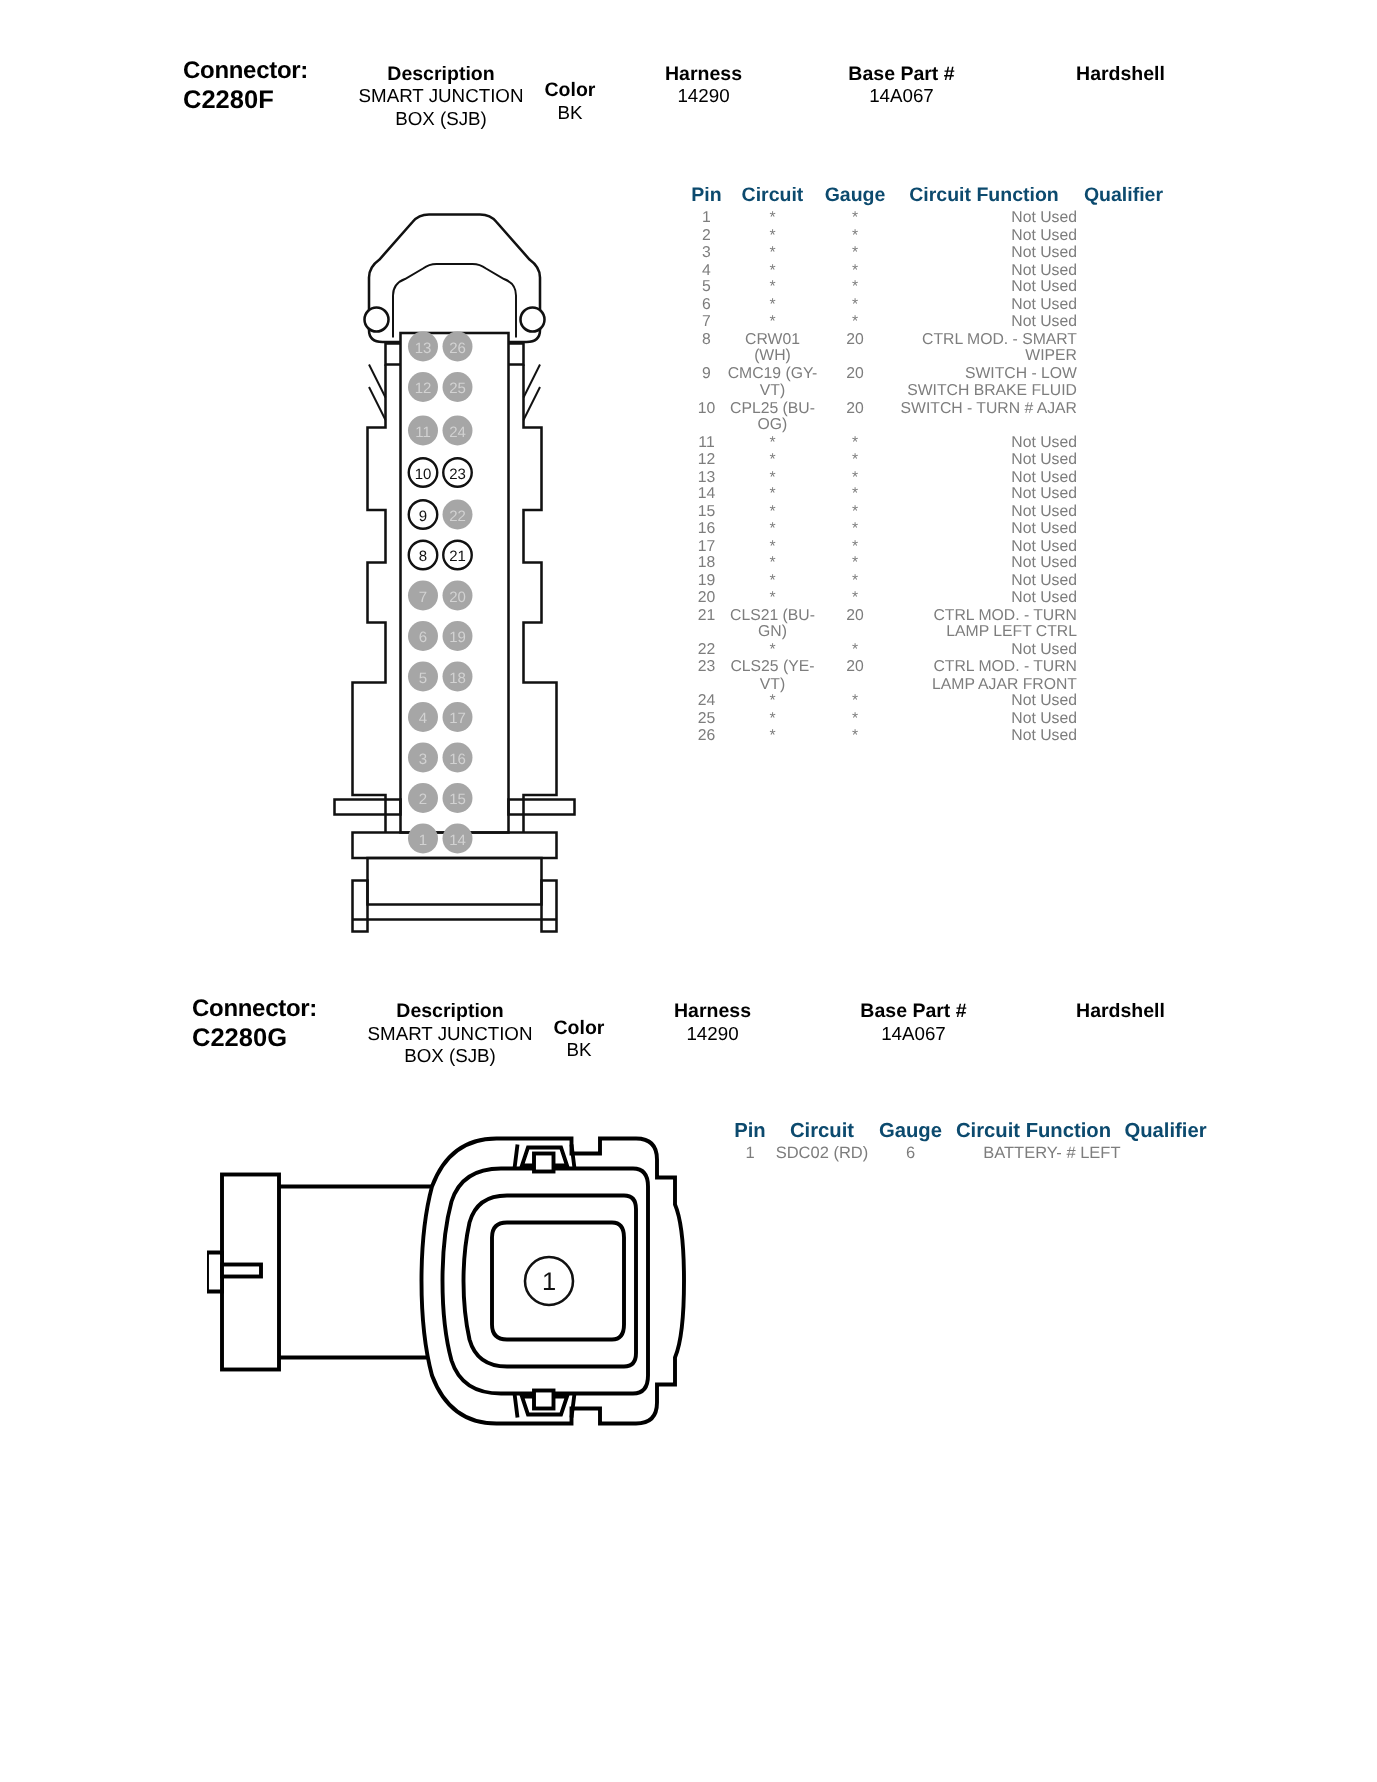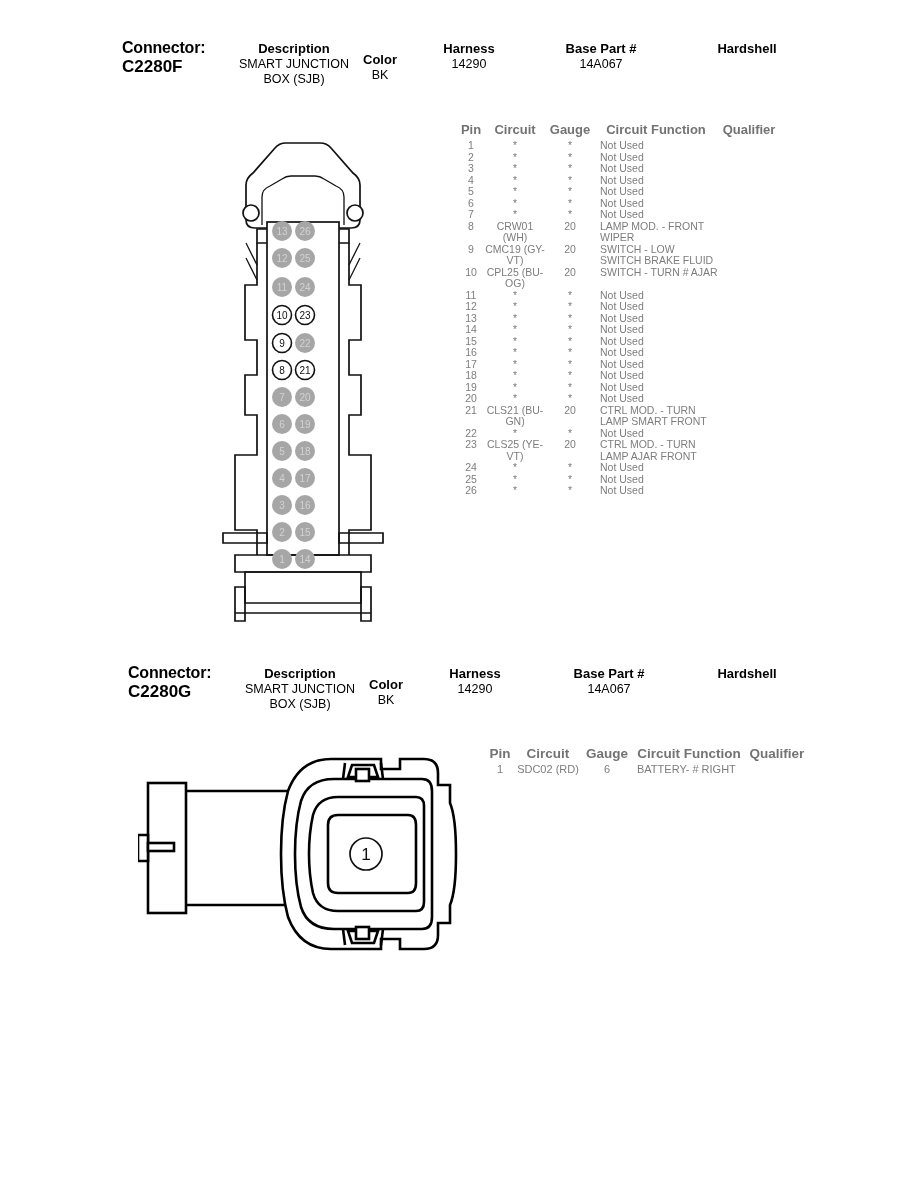--- a/index.html
+++ b/index.html
@@ -59,35 +59,35 @@
   }
 
   
   .pintable {
     position: absolute;
     border-collapse: collapse;
   }
   .pintable th {
     font-size: 13px;
     font-weight: bold;
-    color: #737373;
+    color: #0c4a6e;
     padding: 0 0 3px 0;
     text-align: center;
     white-space: nowrap;
   }
   .pintable td {
     font-size: 10.5px;
     color: #7d7d7d;
     padding: 0;
     line-height: 11.5px;
     vertical-align: top;
     text-align: center;
   }
   .pintable td.fn {
-    text-align: left;
+    text-align: right;
     padding-left: 6px;
   }
   .pintable td.qual {
     text-align: left;
   }
   .col-pin    { width: 26px; }
   .col-circ   { width: 62px; }
   .col-gauge  { width: 48px; }
   .col-fn     { width: 124px; }
   .col-qual   { width: 62px; }
@@ -304,21 +304,21 @@
           <td>7</td>
           <td>*</td>
           <td>*</td>
           <td class="fn">Not Used</td>
           <td class="qual"></td>
         </tr>
         <tr>
           <td>8</td>
           <td>CRW01 (WH)</td>
           <td>20</td>
-          <td class="fn">LAMP MOD. - FRONT WIPER</td>
+          <td class="fn">CTRL MOD. - SMART WIPER</td>
           <td class="qual"></td>
         </tr>
         <tr>
           <td>9</td>
           <td>CMC19 (GY-VT)</td>
           <td>20</td>
           <td class="fn">SWITCH - LOW SWITCH BRAKE FLUID</td>
           <td class="qual"></td>
         </tr>
         <tr>
@@ -395,21 +395,21 @@
           <td>20</td>
           <td>*</td>
           <td>*</td>
           <td class="fn">Not Used</td>
           <td class="qual"></td>
         </tr>
         <tr>
           <td>21</td>
           <td>CLS21 (BU-GN)</td>
           <td>20</td>
-          <td class="fn">CTRL MOD. - TURN LAMP SMART FRONT</td>
+          <td class="fn">CTRL MOD. - TURN LAMP LEFT CTRL</td>
           <td class="qual"></td>
         </tr>
         <tr>
           <td>22</td>
           <td>*</td>
           <td>*</td>
           <td class="fn">Not Used</td>
           <td class="qual"></td>
         </tr>
         <tr>
@@ -523,19 +523,19 @@
         <th style="width:48px;">Gauge</th>
         <th style="width:116px;">Circuit Function</th>
         <th style="width:60px;">Qualifier</th>
       </tr>
     </thead>
     <tbody>
         <tr>
           <td>1</td>
           <td>SDC02 (RD)</td>
           <td>6</td>
-          <td class="fn">BATTERY- # RIGHT</td>
+          <td class="fn">BATTERY- # LEFT</td>
           <td class="qual"></td>
         </tr>
       </tbody>
   </table>
 
 </div>
 
 </body></html>

